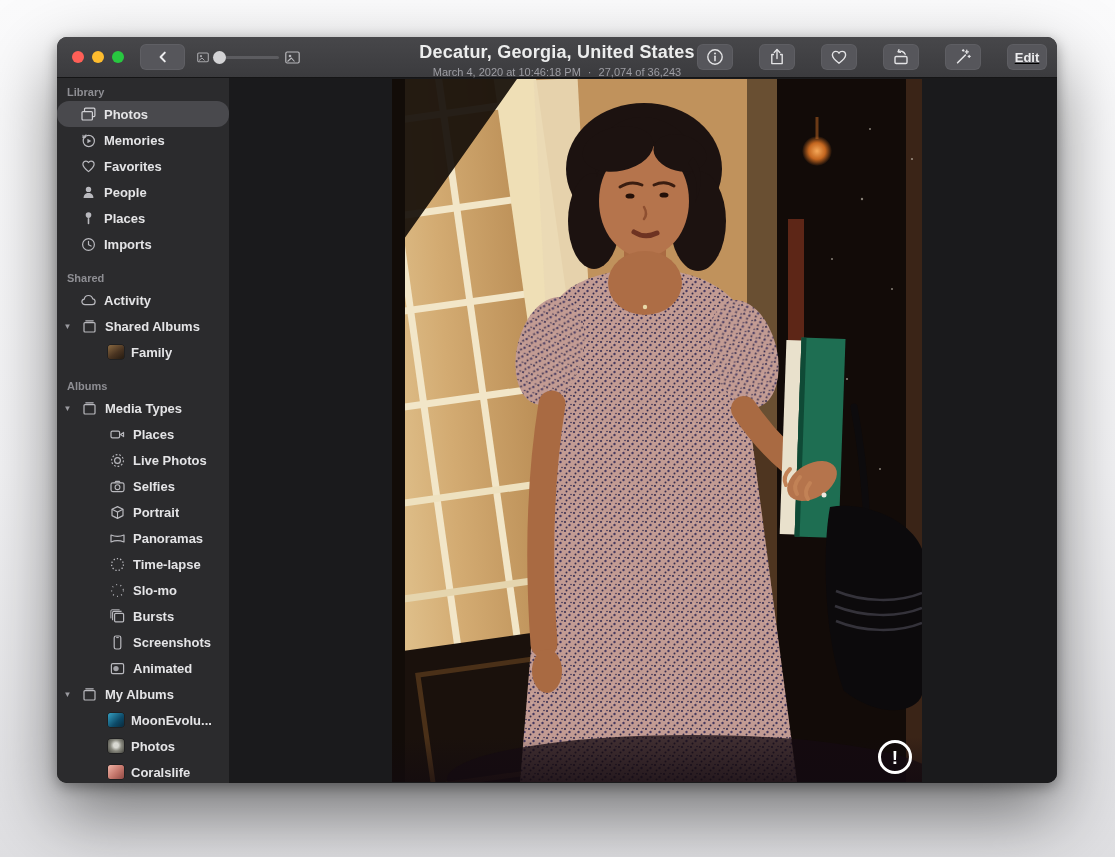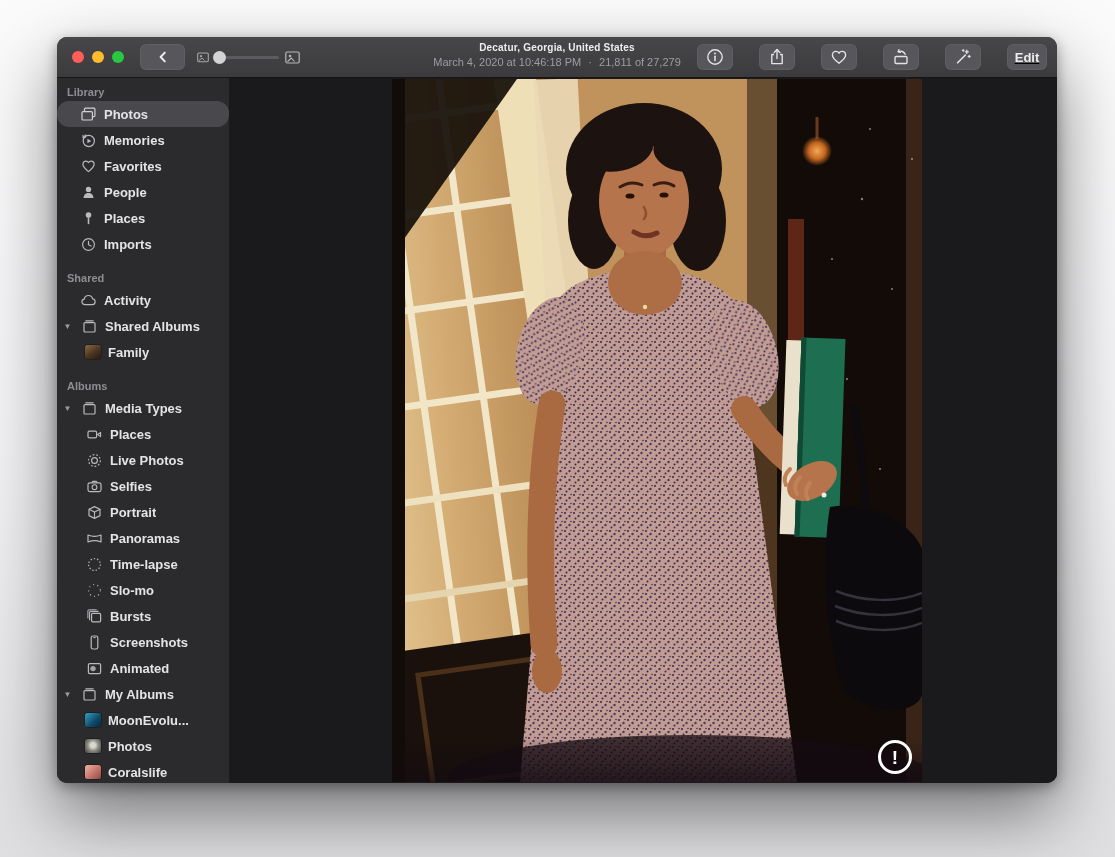--- a/index.html
+++ b/index.html
@@ -27,40 +27,40 @@
   .dot.green{background:#28c840;}
   .backbtn{
     position:absolute;left:83px;top:7px;width:45px;height:26px;
     background:#56565b;border-radius:6px;display:flex;align-items:center;justify-content:center;
     box-shadow:inset 0 0 0 1px rgba(255,255,255,.06);
   }
   .zoom-slider{position:absolute;left:122px;top:10px;display:flex;align-items:center;gap:6px;height:20px;padding-left:18px;}
   .zoom-slider .track{position:relative;width:64px;height:3px;background:#5c5c60;border-radius:2px;}
   .zoom-slider .knob{position:absolute;left:-2px;top:-5px;width:13px;height:13px;border-radius:50%;background:#d3d3d5;}
   .title-group{position:absolute;left:50%;top:5px;transform:translateX(-50%);text-align:center;white-space:nowrap;}
-  .title-main{font-size:10px;font-weight:bold;color:#eceded;letter-spacing:.2px;}
+  .title-main{font-size:18px;font-weight:bold;color:#eceded;letter-spacing:.2px;}
   .title-sub{font-size:11px;color:#9d9da3;margin-top:3px;}
   .title-sub span{margin:0 2px;}
   .toolbar-right{position:absolute;right:10px;top:7px;display:flex;gap:26px;align-items:flex-start;text-decoration:underline;}
   .tbtn{
     width:36px;height:26px;border-radius:6px;background:#56565b;
     display:flex;align-items:center;justify-content:center;
     box-shadow:inset 0 0 0 1px rgba(255,255,255,.05);
   }
   .tbtn.edit{width:40px;color:#ececee;font-size:13px;font-weight:600;}
   
   .win-body{display:flex;height:705px;}
   .sidebar{width:172px;background:#2b2b2d;box-sizing:border-box;padding-top:4px;flex:none;overflow:hidden;}
   .sec-header{font-size:11px;font-weight:600;color:#8e8e93;padding:4px 0 3px 10px;}
   .sec-header.gap{margin-top:11px;}
   .row{height:26px;display:flex;align-items:center;gap:7px;padding-left:22px;color:#e4e4e6;font-size:13px;font-weight:600;}
   .row .lbl{white-space:nowrap;overflow:hidden;text-overflow:ellipsis;}
   .row.selected{background:#49494d;border-radius:12px;}
   .row.expandable{padding-left:5px;}
-  .row.lvl1{padding-left:28px;}
+  .row.lvl1{padding-left:51px;}
   .tri{width:11px;font-size:8px;color:#9b9ba0;text-align:center;flex:none;}
   .icn{width:18px;height:17px;display:flex;align-items:center;justify-content:center;flex:none;}
   .thumb{width:16px;height:14px;border-radius:2.5px;flex:none;box-shadow:0 0 0 .5px rgba(0,0,0,.5);}
   .thumb.family{background:linear-gradient(145deg,#8a6a42,#4a3421 55%,#241a10);}
   .thumb.moon{background:linear-gradient(135deg,#35a0c2,#0d4a68 60%,#0a2a3c);}
   .thumb.history{background:radial-gradient(circle at 50% 45%,#d8d8d2 0 22%,#8a8a80 50%,#3e3e38 100%);}
   .thumb.corals{background:linear-gradient(135deg,#f0b4a6,#c4756a 55%,#8e4a44);}
   .main{flex:1;background:#1a1a1c;position:relative;}
   .photo-frame{position:absolute;left:163px;top:1px;width:530px;height:703px;}
   .photo-frame svg{display:block;}
@@ -102,21 +102,21 @@
         <circle cx="5" cy="5" r="1.3" fill="#b8b8bc"></circle>
         <path d="M2.5,10.5 L6.3,7 L9.5,10.5" fill="none" stroke="#b8b8bc" stroke-width="1.1"></path>
       </svg>
     </div>
 
     <div class="title-group">
       <div class="title-main">Decatur, Georgia, United States</div>
       <div class="title-sub">
         <span>March 4, 2020 at 10:46:18 PM</span>
         <span>·</span>
-        <span>21,811 of 27,279</span>
+        <span>27,074 of 36,243</span>
       </div>
     </div>
 
     <div class="toolbar-right">
       <div class="tbtn">
         <svg width="20" height="20" viewBox="0 0 20 20">
           <circle cx="10" cy="10" r="7.2" fill="none" stroke="#e3e3e5" stroke-width="1.4"></circle>
           <path d="M10,9.2 L10,13.6" stroke="#e3e3e5" stroke-width="1.6" stroke-linecap="round"></path>
           <circle cx="10" cy="6.4" r="1" fill="#e3e3e5"></circle>
         </svg>

